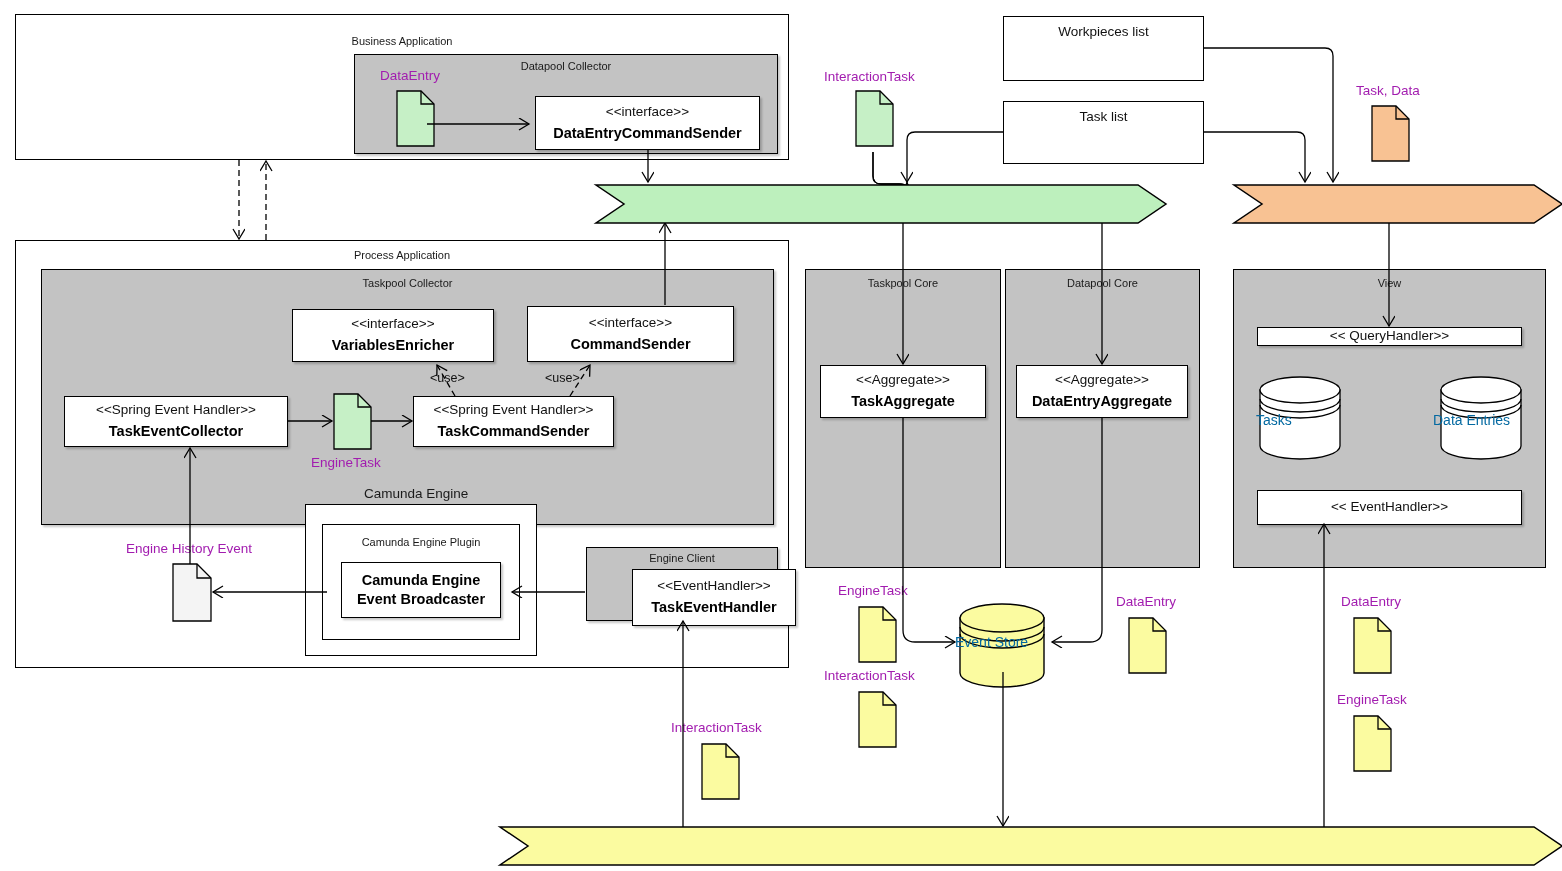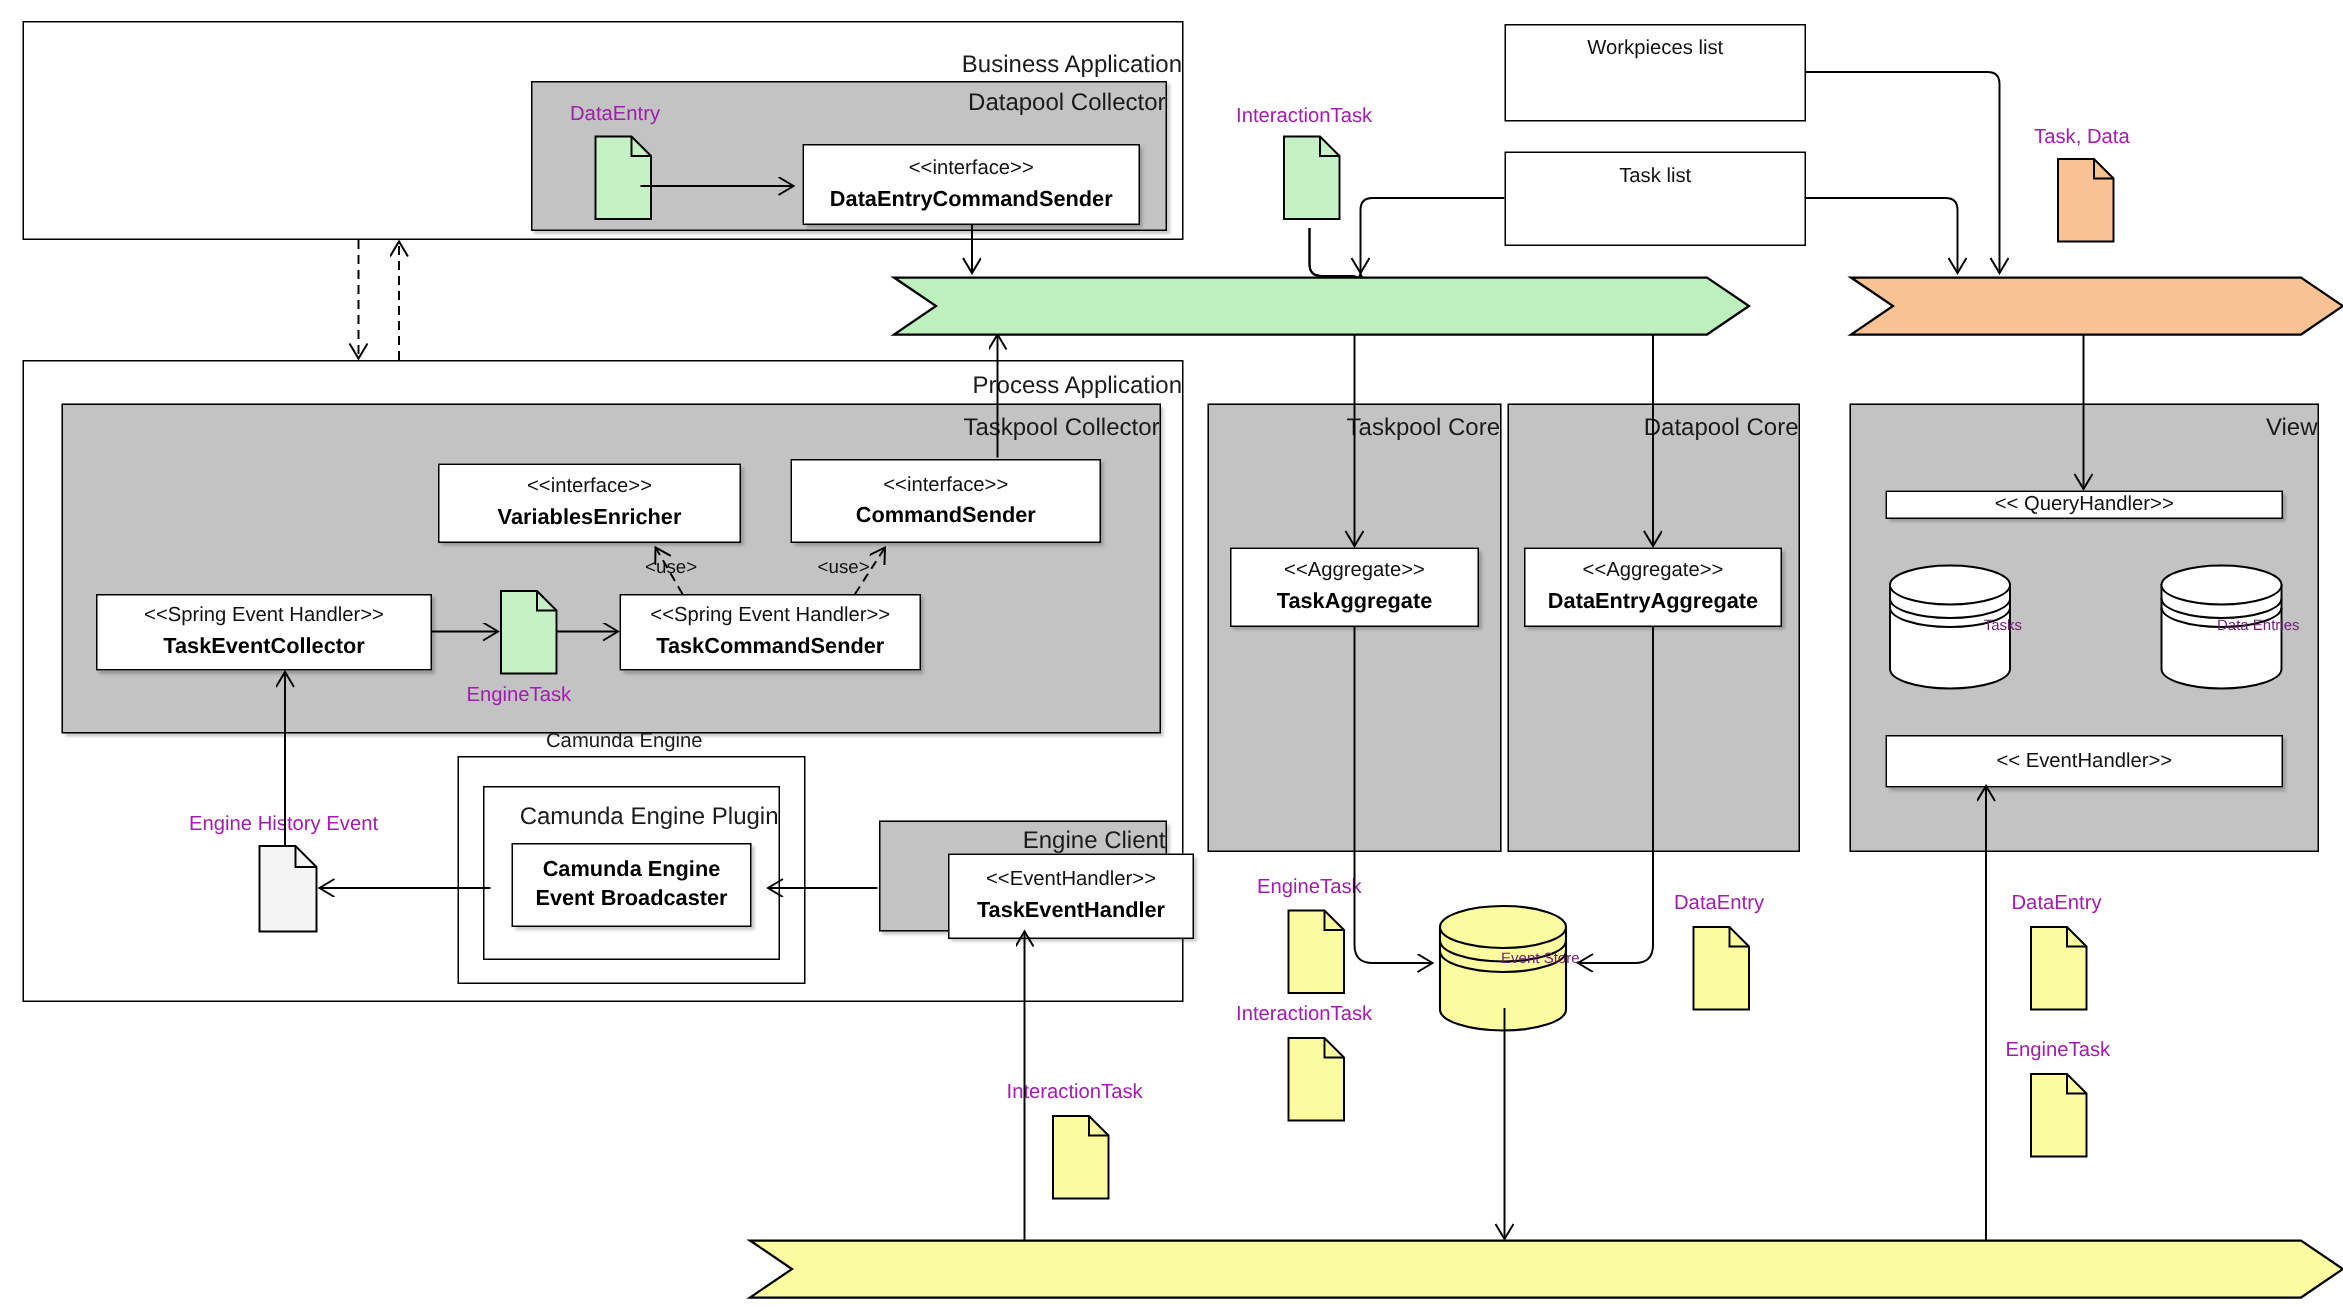--- a/index.html
+++ b/index.html
@@ -3,34 +3,34 @@
 <meta charset="utf-8">
 <style>
   html,body{margin:0;padding:0;background:#fff;}
   body{font-family:"Liberation Sans","DejaVu Sans",sans-serif;}
   #stage{position:relative;width:1562px;height:871px;overflow:hidden;background:#fff;}
   svg.layer{position:absolute;left:0;top:0;width:1562px;height:871px;overflow:visible;}
   #wires{z-index:1;}
   #shapes{z-index:2;}
   .pkg{position:absolute;box-sizing:border-box;border:1.4px solid #000;background:#fff;}
   .grayfill{background:#c3c3c3;}
-  .pkgtitle{position:absolute;left:0;right:0;text-align:right;font-size:16px;color:#1a1a1a;}
+  .pkgtitle{position:absolute;left:0;right:0;text-align:center;font-size:11px;color:#1a1a1a;}
   .cls{position:absolute;box-sizing:border-box;border:1.4px solid #000;background:#fff;
        display:flex;flex-direction:column;align-items:center;justify-content:center;
        box-shadow:2px 2px 2px rgba(0,0,0,.22);}
   .cls .stereo{font-size:13.5px;color:#111;line-height:1.25;}
   .cls .nm{font-size:14.5px;font-weight:bold;color:#000;line-height:1.3;margin-top:3px;}
   .cls.single{justify-content:center;}
   .plain{position:absolute;box-sizing:border-box;border:1.4px solid #000;background:#fff;
          font-size:13.5px;color:#111;text-align:center;padding-top:7px;}
   .note{position:absolute;}
   .notelabel{position:absolute;font-size:13.5px;color:#a21caf;white-space:nowrap;}
   .txt{position:absolute;font-size:13.5px;color:#1a1a1a;white-space:nowrap;}
   .bustext{position:absolute;font-size:13.5px;color:#111;white-space:nowrap;}
-  .dbtext{position:absolute;font-size:10px;color:#701a75;white-space:nowrap;text-align:right;}
+  .dbtext{position:absolute;font-size:14px;color:#0369a1;white-space:nowrap;text-align:left;}
   .usetxt{position:absolute;font-size:12.5px;color:#111;white-space:nowrap;}
 </style>
 </head>
 <body>
 
 <div id="stage">
 
   <svg class="layer" id="wires">
     <defs>
       <marker id="oarrow" markerWidth="14" markerHeight="14" refX="11" refY="5" orient="auto" markerUnits="userSpaceOnUse">
@@ -106,21 +106,21 @@
 
   <div class="cls" style="left:535px;top:96px;width:225px;height:54px;">
     <div class="stereo">&lt;&lt;interface&gt;&gt;</div>
     <div class="nm">DataEntryCommandSender</div>
   </div>
 
   <div class="pkg" style="left:15px;top:240px;width:774px;height:428px;">
     <div class="pkgtitle" style="top:8px;">Process Application</div>
   </div>
 
-  <div class="pkg grayfill" style="left:41px;top:269px;width:733px;height:220px;box-shadow:2px 2px 2px rgba(0,0,0,.22);">
+  <div class="pkg grayfill" style="left:41px;top:269px;width:733px;height:256px;box-shadow:2px 2px 2px rgba(0,0,0,.22);">
     <div class="pkgtitle" style="top:7px;">Taskpool Collector</div>
   </div>
 
   <div class="cls" style="left:292px;top:309px;width:202px;height:53px;">
     <div class="stereo">&lt;&lt;interface&gt;&gt;</div>
     <div class="nm">VariablesEnricher</div>
   </div>
 
   <div class="cls" style="left:527px;top:306px;width:207px;height:56px;">
     <div class="stereo">&lt;&lt;interface&gt;&gt;</div>

